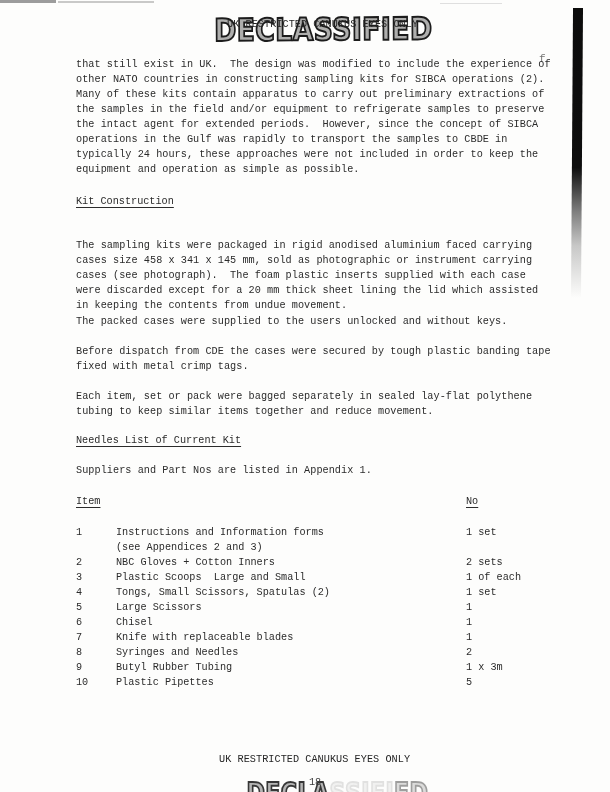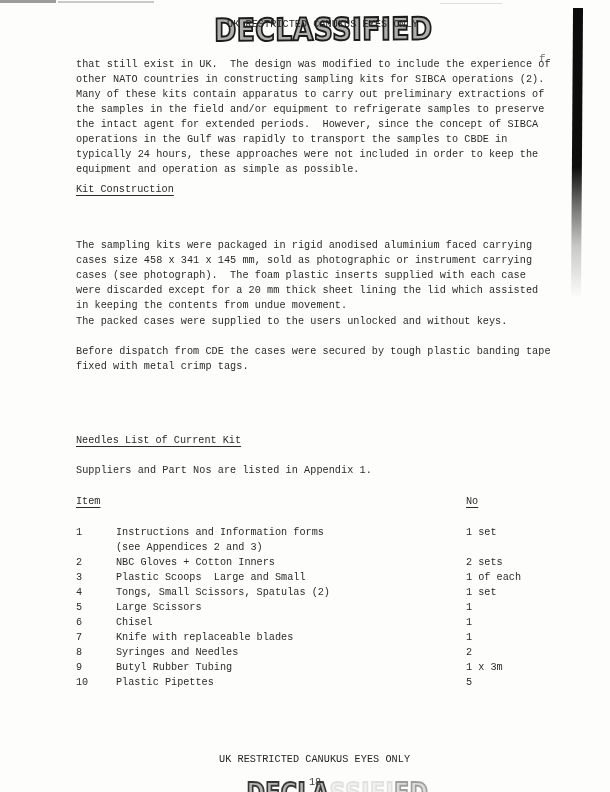--- a/index.html
+++ b/index.html
@@ -122,33 +122,35 @@
 
   <div class="para" style="top: 57px;">that still exist in UK.  The design was modified to include the experience of
 other NATO countries in constructing sampling kits for SIBCA operations (2).
 Many of these kits contain apparatus to carry out preliminary extractions of
 the samples in the field and/or equipment to refrigerate samples to preserve
 the intact agent for extended periods.  However, since the concept of SIBCA
 operations in the Gulf was rapidly to transport the samples to CBDE in
 typically 24 hours, these approaches were not included in order to keep the
 equipment and operation as simple as possible.</div>
 
-  <div class="heading" style="top: 182px;">Kit Construction</div>
+  <div class="heading" style="top: 194px;">Kit Construction</div>
 
   <div class="para" style="top: 238px;">The sampling kits were packaged in rigid anodised aluminium faced carrying
 cases size 458 x 341 x 145 mm, sold as photographic or instrument carrying
 cases (see photograph).  The foam plastic inserts supplied with each case
 were discarded except for a 20 mm thick sheet lining the lid which assisted
 in keeping the contents from undue movement.</div>
 
   <div class="para" style="top: 344px;">Before dispatch from CDE the cases were secured by tough plastic banding tape
 fixed with metal crimp tags.</div>
 
   <div class="para" style="top: 314px;">The packed cases were supplied to the users unlocked and without keys.</div>
 
+  <div class="para" style="top: 389px;">Each item, set or pack were bagged separately in sealed lay-flat polythene
+tubing to keep similar items together and reduce movement.</div>
 
   <div class="heading" style="top: 433px;">Needles List of Current Kit</div>
 
   <div class="para" style="top: 463px;">Suppliers and Part Nos are listed in Appendix 1.</div>
 
   <div class="table-header">
     <span class="col-item">Item</span>
     <span class="col-no">No</span>
   </div>
 

